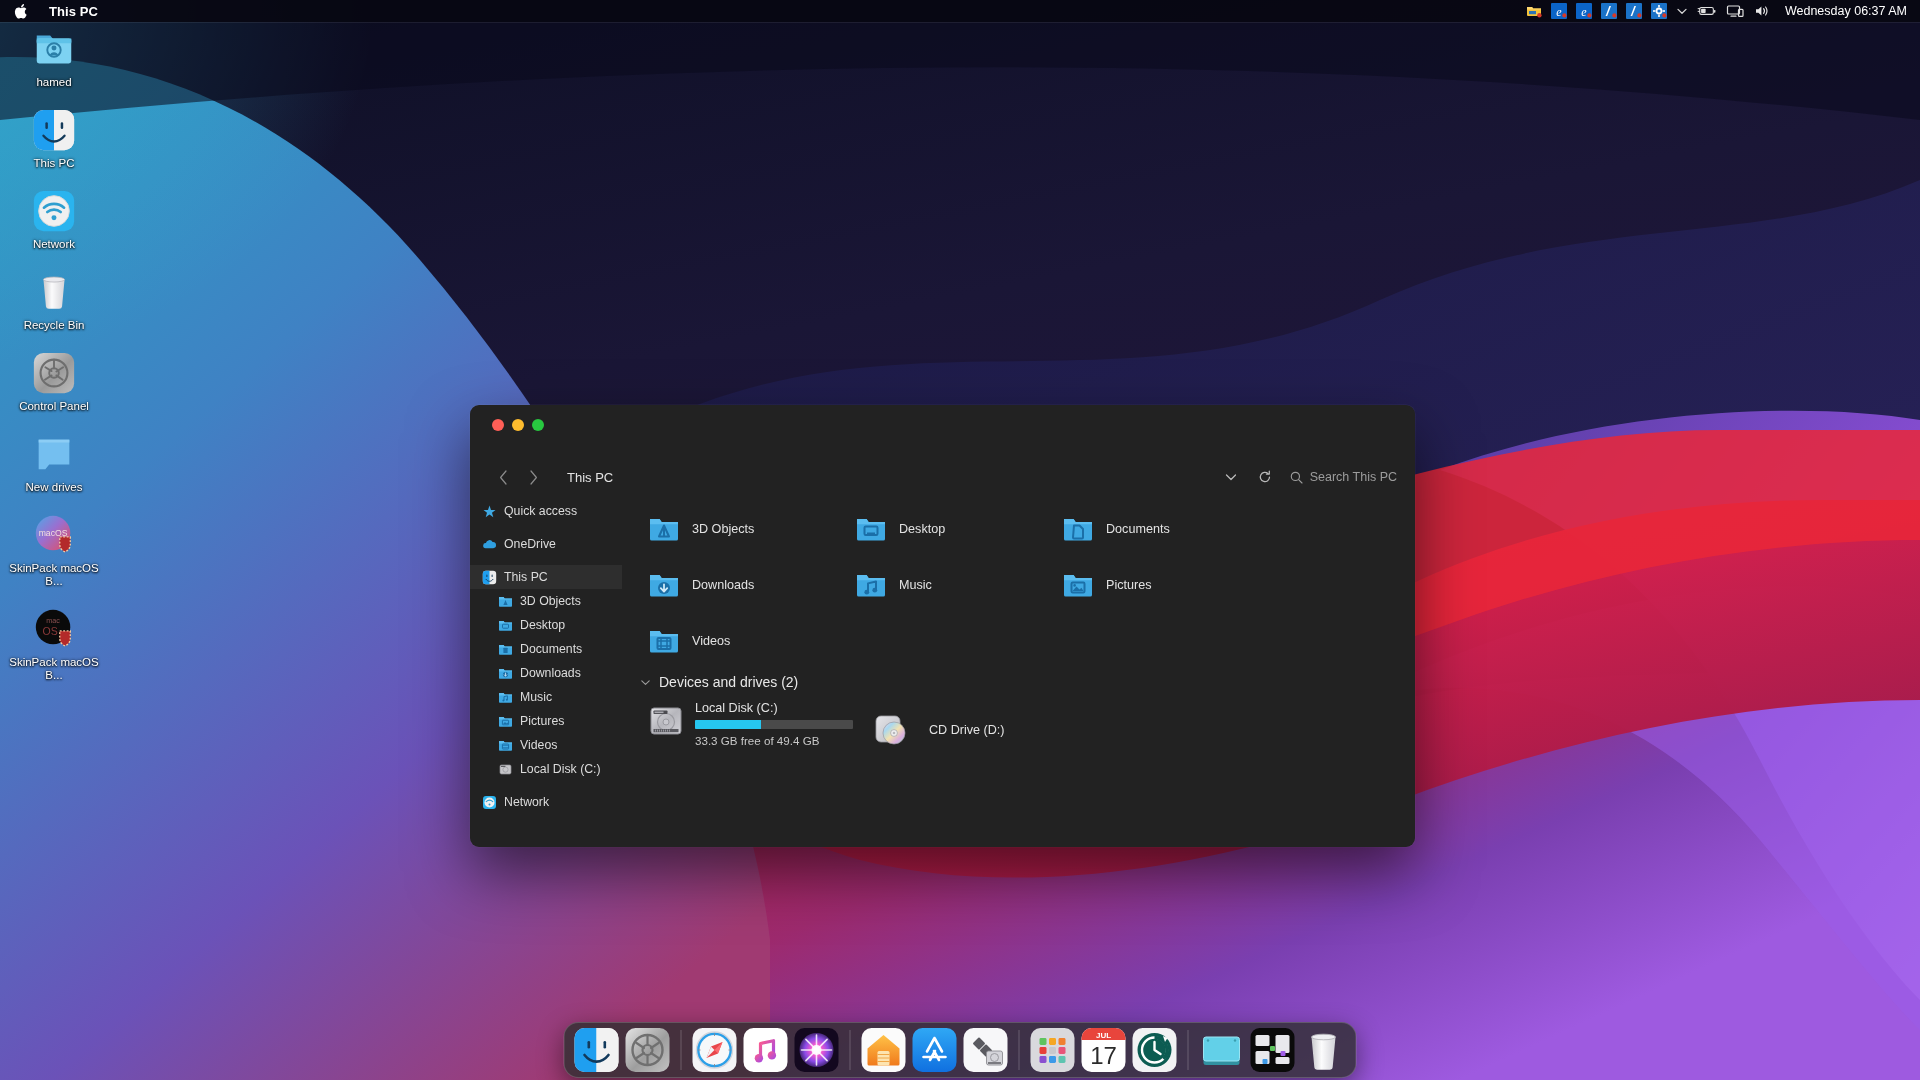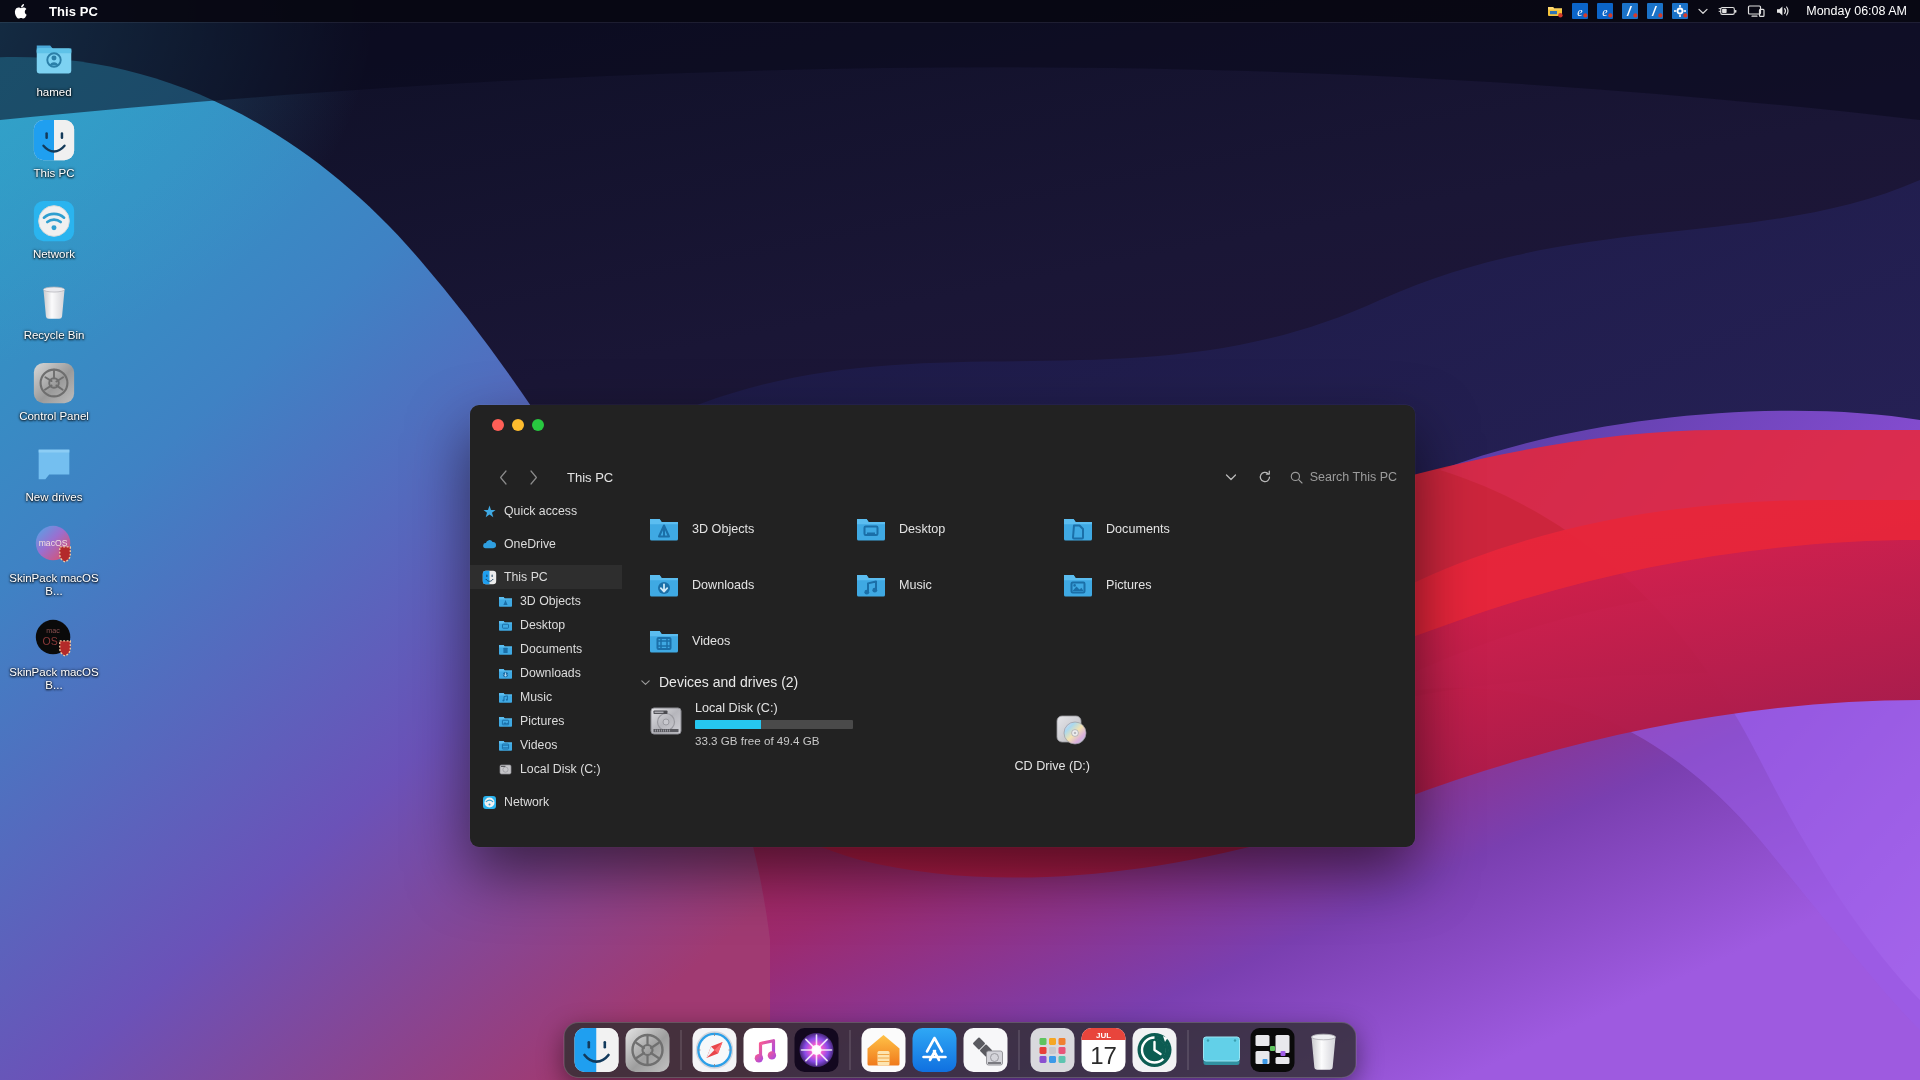--- a/index.html
+++ b/index.html
@@ -28,21 +28,21 @@
   #menubar .mb-left { display:flex; align-items:center; gap:0px; padding-left:14px; }
   .apple-logo { width:15px; height:17px; display:block; }
   .mb-title { font-weight:bold; font-size:13px; margin-left:20px; letter-spacing:0.1px; }
   #menubar .mb-right {
     margin-left:auto; display:flex; align-items:center; gap:9px; padding-right:13px;
   }
   .tray-ico { width:16px; height:16px; display:block; position:relative; }
   .mb-clock { font-size:12.5px; margin-left:5px; white-space:nowrap; }
 
   
-  #desktop-icons { position:absolute; top:36px; left:0; width:130px; z-index:10; }
+  #desktop-icons { position:absolute; top:26px; left:0; width:130px; z-index:10; }
   .desk-icon {
     width:96px; margin:0 0 18px 6px; text-align:center;
     display:flex; flex-direction:column; align-items:center;
     cursor:default;
   }
   .desk-icon .glyph { width:46px; height:46px; position:relative; margin-bottom:4px; }
   .desk-icon .dlabel {
     color:#fff; font-size:11.5px; line-height:13px;
     text-shadow:0 1px 2px rgba(0,0,0,0.95), 0 0 3px rgba(0,0,0,0.9);
     max-width:94px; word-wrap:break-word;
@@ -114,21 +114,21 @@
   .drive-row { display:flex; align-items:flex-start; margin-top:4px; }
   .drive {
     width:225px; display:flex; gap:11px; padding-left:8px;
   }
   .drive .dico { width:36px; height:36px; flex:0 0 36px; position:relative; margin-top:4px; }
   .drive .dtext { padding-top:2px; }
   .drive .dname { font-size:12.6px; color:#e3e3e3; margin-bottom:5px; }
   .bar-bg { width:158px; height:9px; background:#4a4a4a; border-radius:1px; overflow:hidden; }
   .bar-fill { height:100%; background:#26c6f0; }
   .dfree { font-size:11.6px; color:#c8c8c8; margin-top:5px; }
-  .cd { width:225px; display:flex; align-items:flex-end; gap:11px; padding-left:8px; margin-top:13px;flex-direction:column; }
+  .cd { width:225px; display:flex; align-items:center; gap:20px; padding-left:8px; margin-top:13px; }
   .cd .dico { width:36px; height:36px; flex:0 0 36px; position:relative; }
   .cd .dname { font-size:12.6px; color:#e3e3e3; }
 
   
   #dock {
     position:absolute; left:50%; transform:translateX(-50%);
     bottom:2px;
     height:56px;
     background:rgba(46,46,48,0.80);
     border:0.5px solid rgba(255,255,255,0.18);
@@ -285,21 +285,21 @@
         <rect x="12.5" y="6.4" width="4.5" height="7" rx="0.9" fill="none" stroke="#e0e0e0" stroke-width="1.2"></rect>
       </svg>
     </span>
     <span class="tray-ico" style="width:18px">
       <svg viewBox="0 0 18 16" xmlns="http://www.w3.org/2000/svg">
         <path d="M3 6.2 L5.4 6.2 L8.4 3.4 L8.4 12.6 L5.4 9.8 L3 9.8 Z" fill="#e8e8e8"></path>
         <path d="M10.6 5.6 a4 4 0 0 1 0 4.8" fill="none" stroke="#e8e8e8" stroke-width="1.15" stroke-linecap="round"></path>
         <path d="M12.6 4 a7 7 0 0 1 0 8" fill="none" stroke="#e8e8e8" stroke-width="1.15" stroke-linecap="round"></path>
       </svg>
     </span>
-    <span class="mb-clock">Monday 06:08 AM</span>
+    <span class="mb-clock">Wednesday 06:37 AM</span>
   </div>
 </div>
 
 <div id="desktop-icons">
 
   <div class="desk-icon">
     <span class="glyph">
       <svg viewBox="0 0 48 48" xmlns="http://www.w3.org/2000/svg">
         <path fill="#4aa8d8" d="M6 10h14l3 3.5h19v3H6z"></path>
         <rect x="6" y="13" width="36" height="26" rx="2.5" fill="#7dd2f2"></rect>

